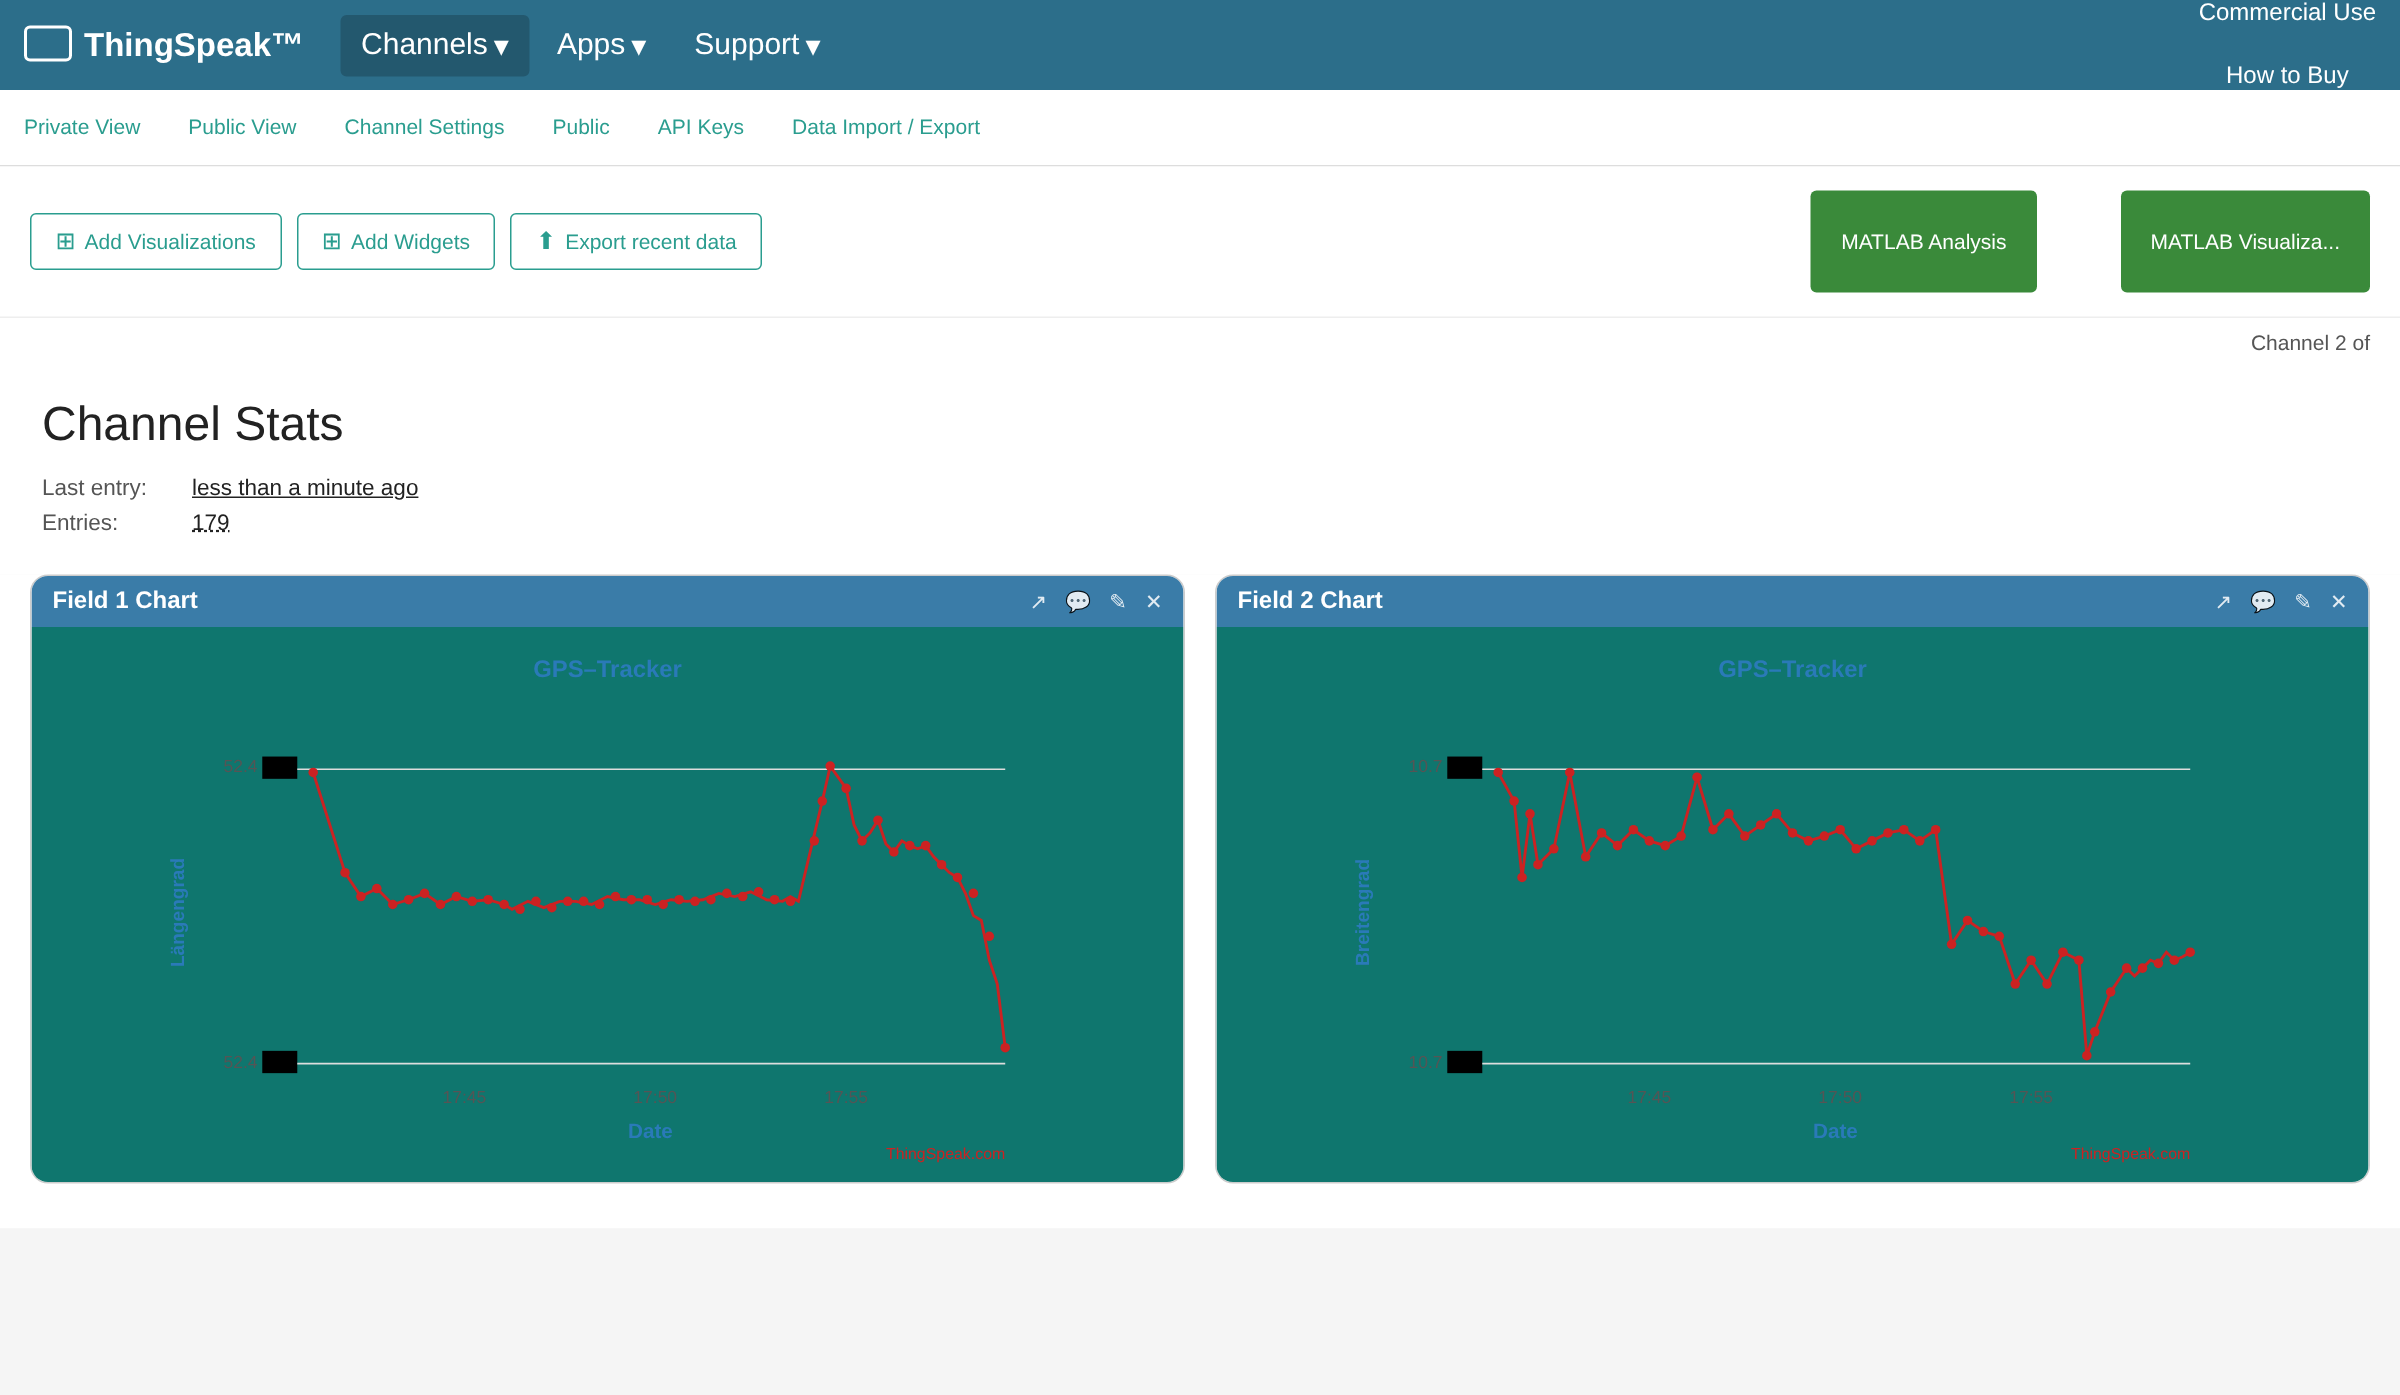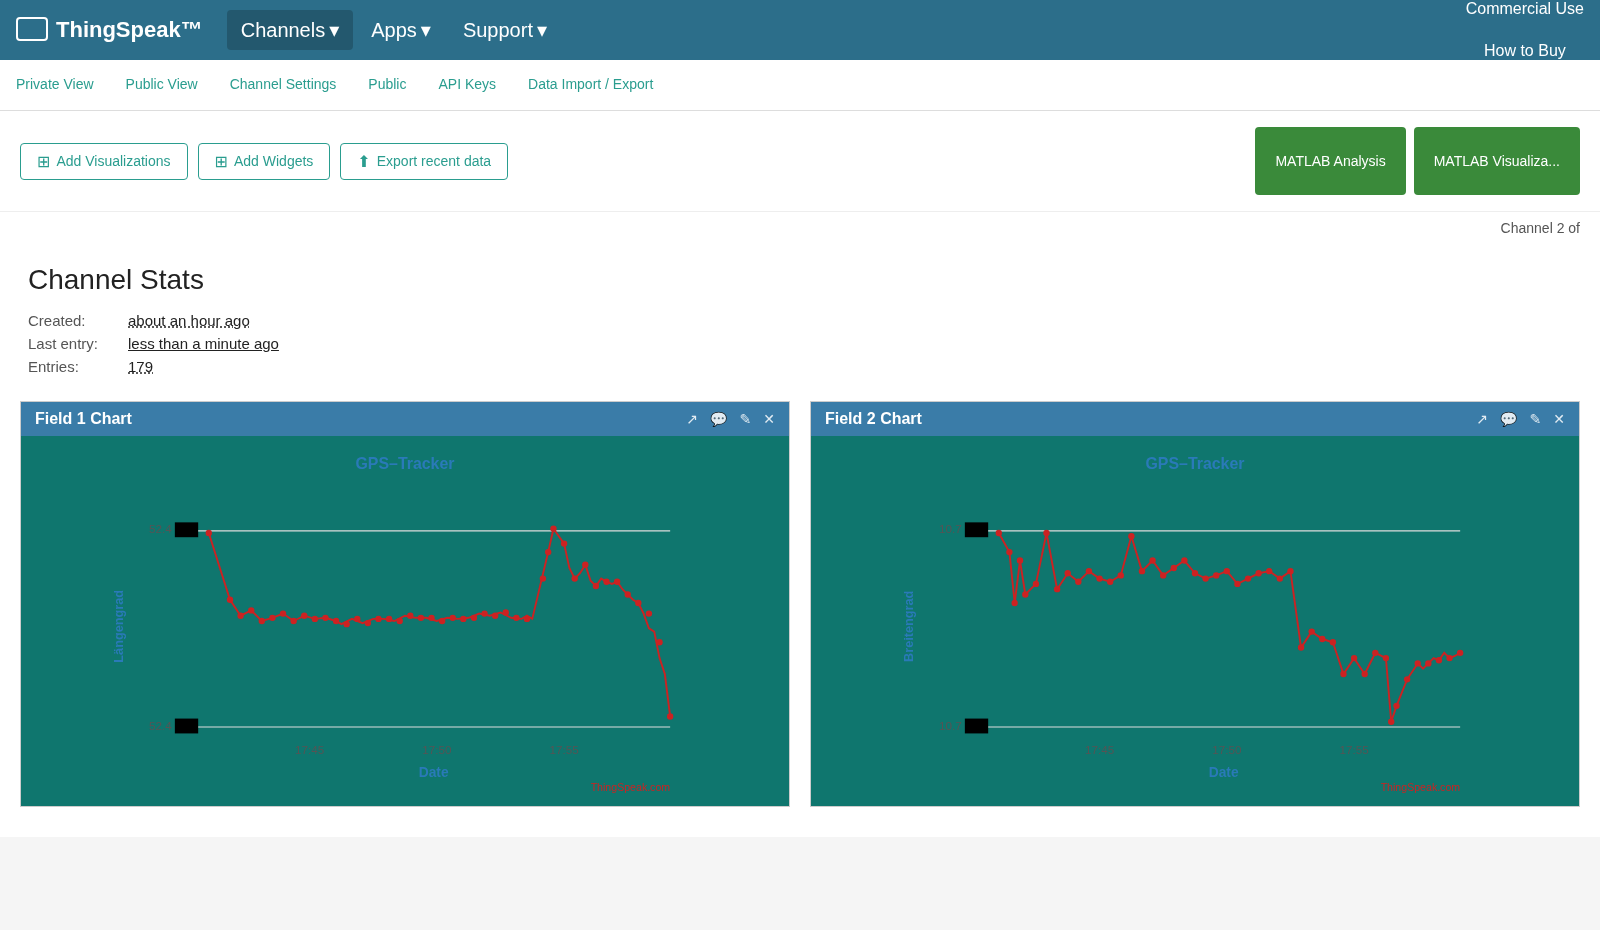--- a/index.html
+++ b/index.html
@@ -97,20 +97,21 @@
       gap: 6px;
     }
     .btn-green {
       background: #3a8a3a;
       border: none;
       color: white;
       padding: 26px 20px;
       border-radius: 4px;
       font-size: 14px;
       cursor: pointer;
+      margin-left: 48px;
     }
     .toolbar-right {
       margin-left: auto;
       display: flex;
       gap: 8px;
     }
     .plus-icon { color: #2a9d8f; font-size: 16px; }
     .export-icon { color: #2a9d8f; font-size: 16px; }
 
     
@@ -119,21 +120,21 @@
       padding: 20px 28px;
     }
     .channel-number {
       text-align: right;
       color: #555;
       font-size: 14px;
       padding: 8px 20px;
       background: white;
     }
     .channel-stats-title {
-      font-size: 28px;
+      font-size: 32px;
       font-weight: normal;
       color: #222;
       margin-bottom: 16px;
     }
     .stats-row {
       display: flex;
       align-items: center;
       margin-bottom: 6px;
       font-size: 15px;
       color: #333;
@@ -150,21 +151,21 @@
     
     .charts-area {
       background: white;
       padding: 0 20px 30px 20px;
       display: flex;
       gap: 20px;
     }
     .chart-card {
       flex: 1;
       border: 1px solid #ccc;
-      border-radius: 0;
+      border-radius: 12px;
       overflow: hidden;
     }
     .chart-header {
       background: #3a7ca8;
       color: white;
       padding: 8px 14px;
       display: flex;
       align-items: center;
       justify-content: space-between;
     }
@@ -249,24 +250,20 @@
     <button class="btn-green">MATLAB Visualiza...</button>
   </div>
 </div>
 
 <div class="channel-number">
   <span>Channel 2 of</span>
 </div>
 
 <div class="channel-info">
   <h2 class="channel-stats-title">Channel Stats</h2>
-  <div class="stats-row">
-    <span class="stats-label">Created:</span>
-    <span class="stats-value">about an hour ago</span>
-  </div>
   <div class="stats-row">
     <span class="stats-label">Last entry:</span>
     <span class="stats-value" style="text-decoration: underline;">less than a minute ago</span>
   </div>
   <div class="stats-row">
     <span class="stats-label">Entries:</span>
     <span class="stats-value">179</span>
   </div>
 </div>
 

